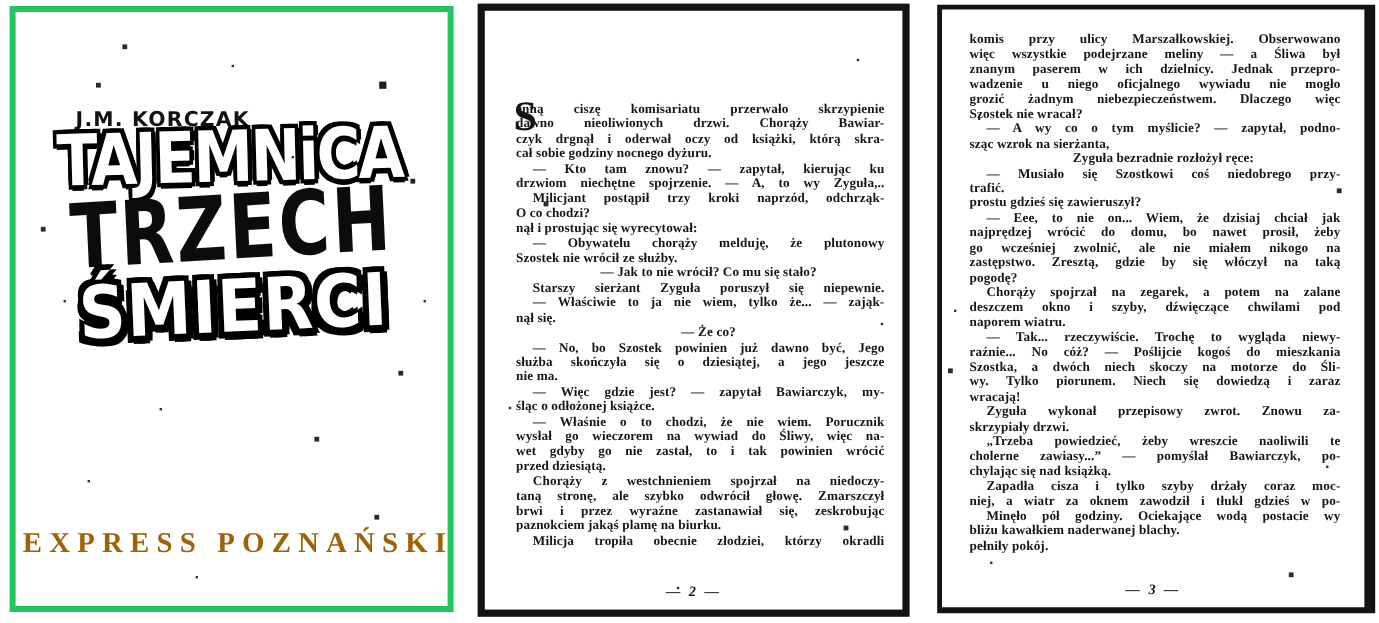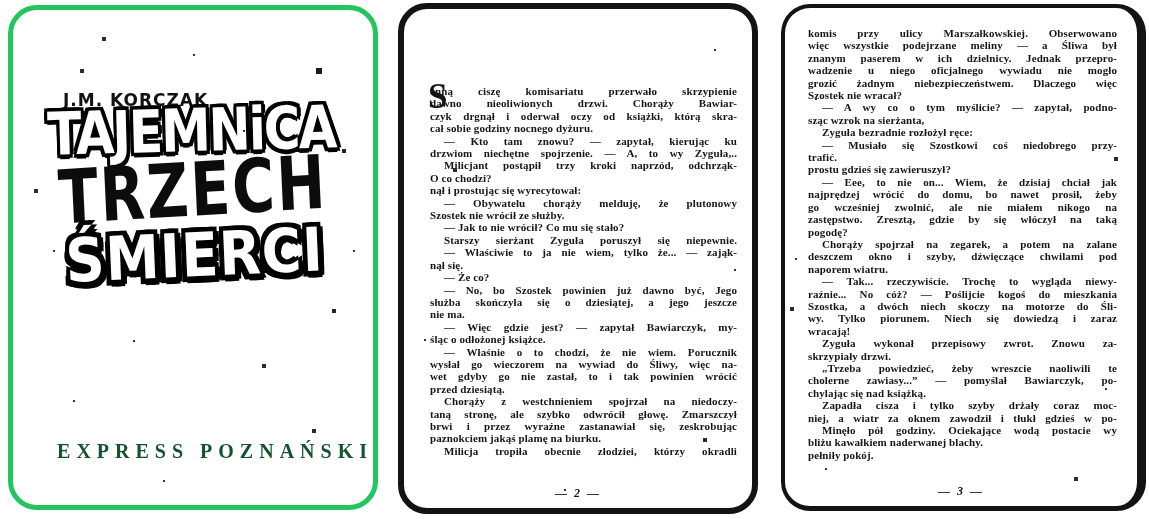--- a/index.html
+++ b/index.html
@@ -2,21 +2,21 @@
 <html><head>
 <meta charset="utf-8">
 <style>
   html,body{margin:0;padding:0;}
   body{
     width:1149px;height:519px;position:relative;overflow:hidden;
     background:#ffffff;color:#141414;
     font-family:"Liberation Serif",serif;
   }
   .sheet{position:absolute;inset:0;background:#fff;}
-  .panel{position:absolute;box-sizing:border-box;background:#fff;border-radius:29px;}
+  .panel{position:absolute;box-sizing:border-box;background:#fff;}
 
   
   .cover{left:8px;top:5px;width:370px;height:505px;border:5px solid #22c55e;}
   .author{
     position:absolute;left:50px;top:80px;
     font-family:"DejaVu Sans",sans-serif;font-weight:700;font-size:17px;
     letter-spacing:1px;color:#121212;white-space:nowrap;
   }
   .title{position:absolute;left:4px;right:4px;top:96px;text-align:center;transform:rotate(-1.5deg);}
   .title div{font-family:"DejaVu Sans",sans-serif;font-weight:700;white-space:nowrap;}
@@ -39,38 +39,38 @@
     margin-top:4px;transform:scaleY(1.12) rotate(-1deg);
     text-shadow:
       -4px -4px 0 #000,-4px 0 0 #000,-4px 4px 0 #000,
       0 -4px 0 #000,0 4px 0 #000,
       4px -4px 0 #000,4px 0 0 #000,4px 4px 0 #000,
       -3px -3px 0 #000,3px 3px 0 #000,3px -3px 0 #000,-3px 3px 0 #000,
       6px 4px 0 #000,4px 6px 0 #000,0 6px 0 #000,6px 0 0 #000,-5px 5px 0 #000;
   }
   .publisher{
     position:absolute;left:0;right:0;top:430px;text-align:right;
-    font-family:"Liberation Serif",serif;font-weight:700;font-size:20px;
-    letter-spacing:6px;text-indent:6px;color:#14532d;white-space:nowrap;
+    font-family:"Liberation Serif",serif;font-weight:700;font-size:24px;
+    letter-spacing:6px;text-indent:6px;color:#a16207;white-space:nowrap;
   }
 
   
   .p2{left:398px;top:3px;width:360px;height:511px;border:6px solid #131313;}
   .p3{left:781px;top:4px;width:365px;height:507px;
       border-style:solid;border-color:#131313;border-width:4px 9px 5px 4px;}
 
   .textblock{
     position:absolute;font-weight:700;font-size:11px;color:#161616;
     letter-spacing:.1px;
   }
   .tb2{left:26px;top:76px;width:307px;}
   .tb3{left:23px;top:19px;width:309px;}
   .ln{line-height:12.4px;min-height:12.4px;}
   .j{text-align:justify;text-align-last:justify;}
-  .i{text-indent:14px;}
+  .i{text-indent:14px;text-align:center;}
   .p{}
   .dropcap{
     position:absolute;left:-2px;top:-4px;
     font-size:35px;line-height:32px;font-weight:700;color:#141414;
   }
   .pageno{
     position:absolute;left:0;right:0;text-align:center;
     font-weight:700;font-style:italic;font-size:12px;letter-spacing:2px;color:#161616;
   }
   .pn2{top:477px;}

